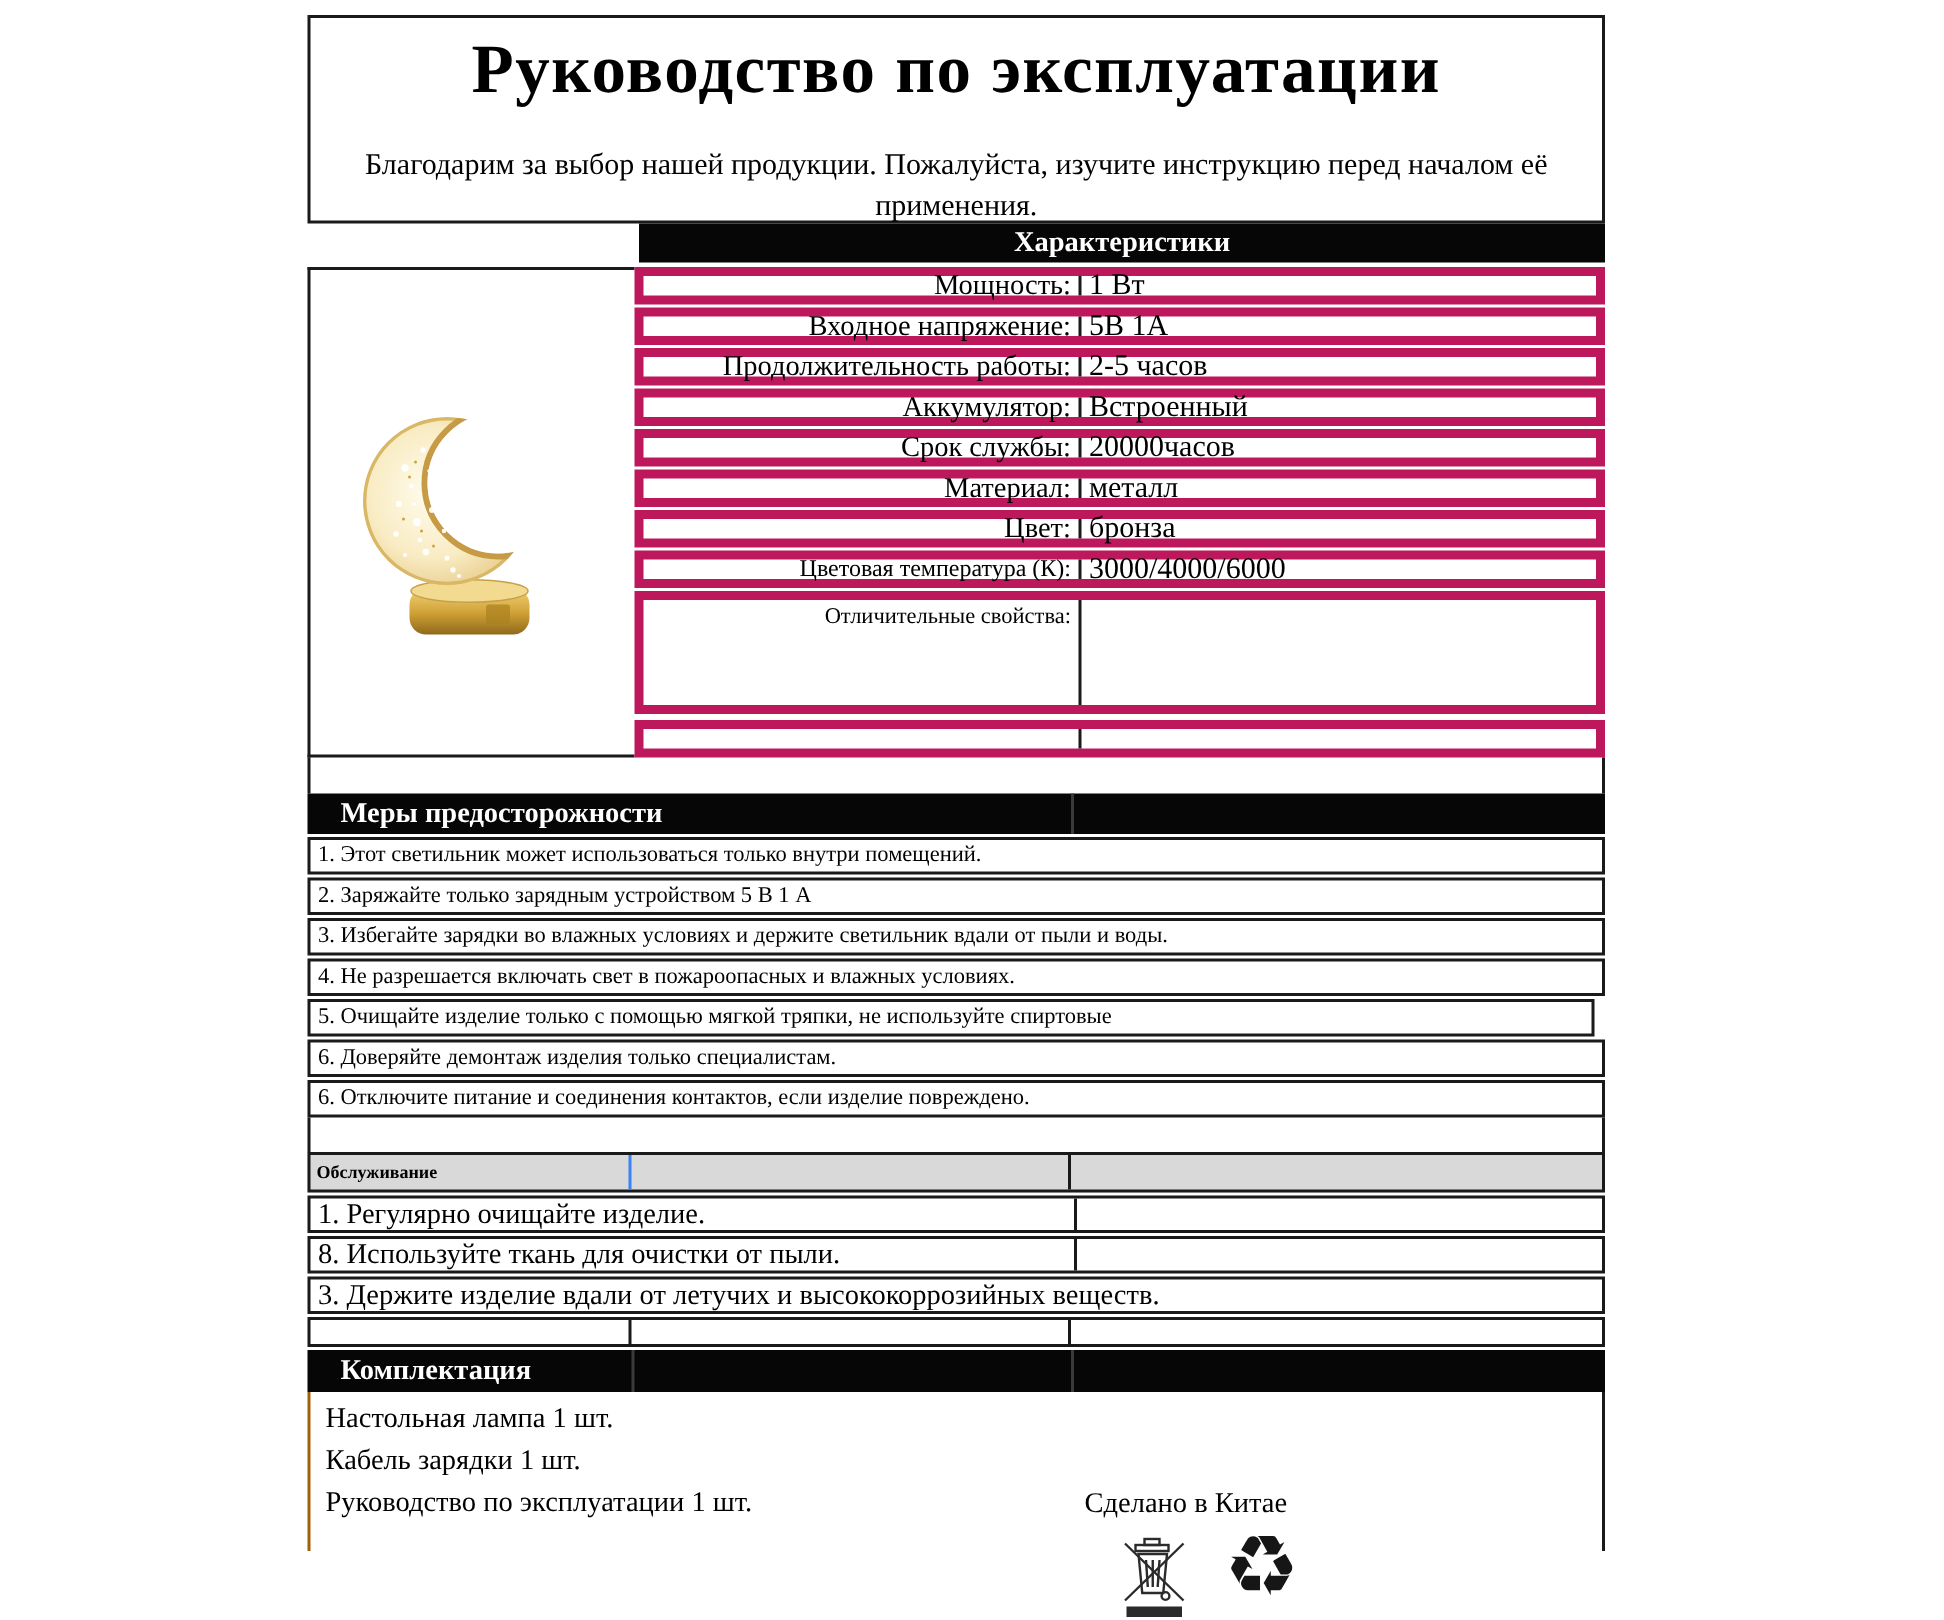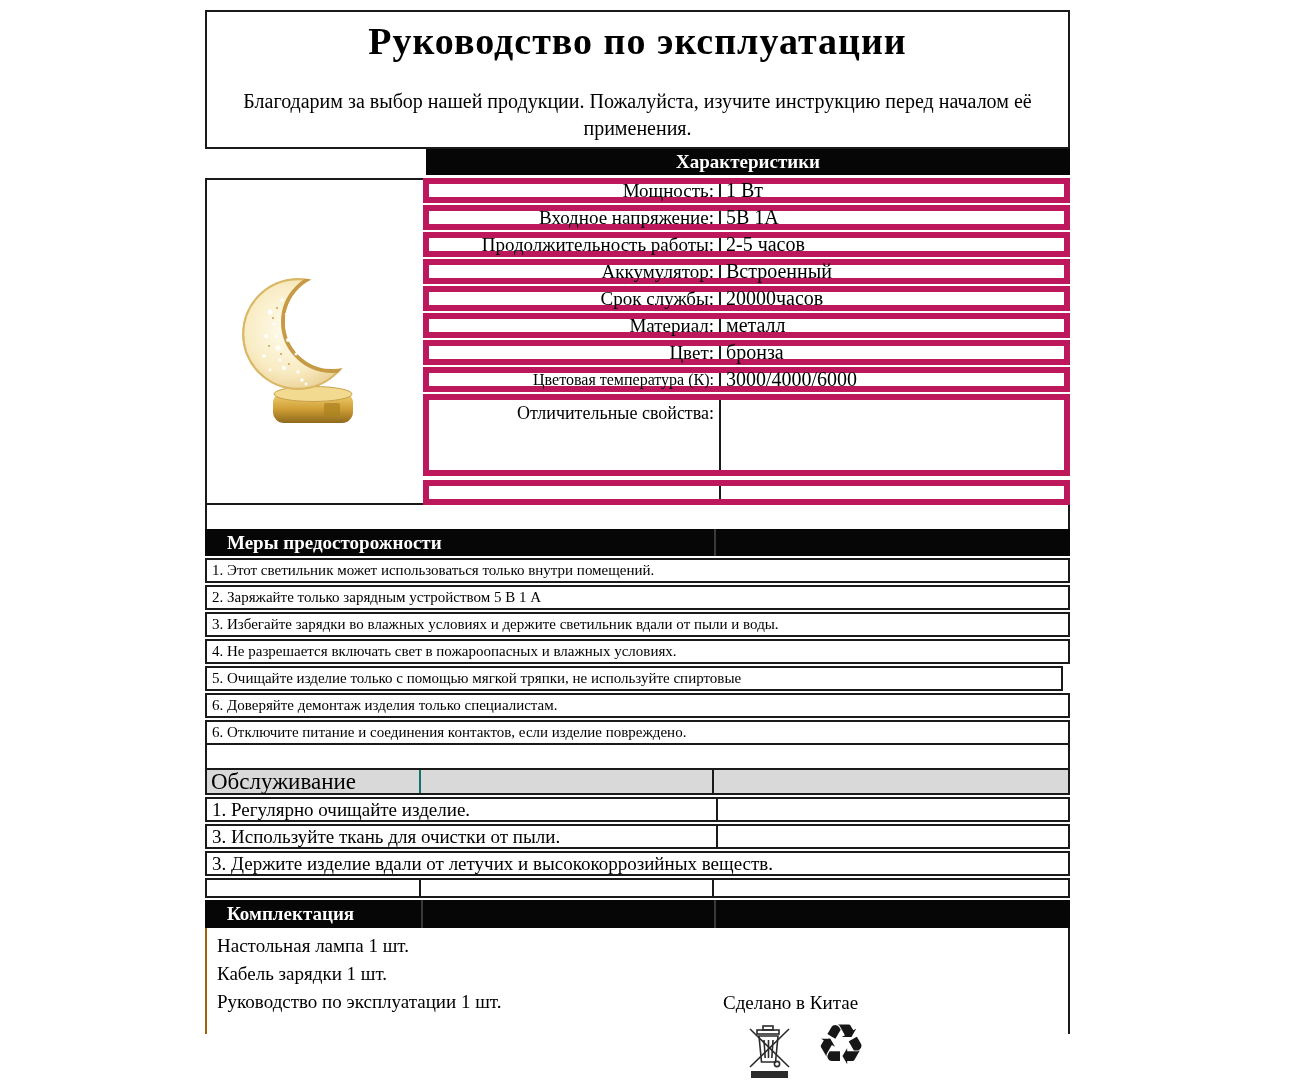--- a/index.html
+++ b/index.html
@@ -3,42 +3,42 @@
 <meta charset="utf-8">
 <style>
   * { margin:0; padding:0; box-sizing:border-box; }
   html,body { width:1296px; height:1080px; background:#ffffff; overflow:hidden;
     font-family:"Liberation Serif","DejaVu Serif",serif; color:#000; }
   .abs { position:absolute; }
   .doc-el { position:absolute; left:205px; width:865px; }
 
   
   #title-block { top:10px; height:139px; border:2px solid #1a1a1a; text-align:center; }
-  .doc-title { font-size:38px; font-weight:bold; margin-top:7px; letter-spacing:1px; }
+  .doc-title { font-size:46px; font-weight:bold; margin-top:7px; letter-spacing:1px; }
   .doc-intro { font-size:20px; margin-top:25px; line-height:27px; }
 
   
   #spec-header { top:149px; height:26px; display:flex; gap:3px; }
   #spec-header .hcell { background:#060606; color:#fff; font-weight:bold; font-size:19px;
     line-height:26px; text-align:center; }
   .hc-photo { width:218px;margin-top:43px; }
   .hc-char { flex:1; }
 
   
   #spec-table { top:178px; height:327px; display:flex; }
   #photo-cell { width:218px; border:2px solid #1a1a1a; border-right:none;
     display:flex; align-items:center; justify-content:center; }
   #spec-rows { flex:1; display:flex; flex-direction:column; }
   .spec-row { height:25px; margin-bottom:2px; border:6px solid #be185d; display:flex; }
   .spec-label { width:292px; border-right:2px solid #1a1a1a; display:flex;
     align-items:center; justify-content:flex-end; padding-right:5px; font-size:19px; }
   .spec-label.sm { font-size:16px; }
   .spec-value { flex:1; display:flex; align-items:center; padding-left:5px; font-size:20px; }
   .spec-row.features { height:84px; }
-  .spec-row.features .spec-label { align-items:flex-start; padding-top:3px; font-size:18px; }
+  .spec-row.features .spec-label { align-items:flex-start; padding-top:3px; font-size:15px; }
   .spec-row.features .spec-value { display:block; padding-top:2px; }
   .spec-row.features .spec-value div { line-height:27px; font-size:19px; }
   .spec-row.extra { height:25px; margin-top:2px; margin-bottom:0; }
 
   
   .gap-row { border-left:2px solid #1a1a1a; border-right:2px solid #1a1a1a; }
   #gap-row-1 { top:505px; height:24px; }
   #gap-row-2 { top:745px; height:23px; }
 
   
@@ -52,22 +52,22 @@
   .list-rows { position:absolute; left:205px; width:865px; }
   #safety-list { top:558px; }
   .t-row { height:25px; margin-bottom:2px; border:2px solid #1a1a1a; display:flex;
     align-items:center; padding-left:5px; font-size:15px; }
   .t-row.short { width:858px; }
 
   
   #maint-header { top:768px; height:27px; background:#d9d9d9; border:2px solid #1a1a1a;
     display:flex; }
   #maint-header .gcell { height:100%; }
-  #maint-header .g1 { width:214px; border-right:2px solid #0f766e; font-weight:normal;
-    font-size:23px; line-height:23px; padding-left:4px; }
+  #maint-header .g1 { width:214px; border-right:2px solid #3b82f6; font-weight:bold;
+    font-size:12px; line-height:23px; padding-left:4px; }
   #maint-header .g2 { width:293px; border-right:2px solid #1a1a1a; }
   #maint-header .g3 { flex:1; }
   #maint-rows { top:797px; }
   .m-row { height:25px; margin-bottom:2px; border:2px solid #1a1a1a; display:flex; }
   .m-main { flex:1; display:flex; align-items:center; padding-left:5px; font-size:19px; }
   .m-side { width:352px; border-left:2px solid #1a1a1a; }
   #maint-empty { top:878px; height:20px; border:2px solid #1a1a1a; display:flex; }
   #maint-empty .e1 { width:214px; border-right:2px solid #1a1a1a; }
   #maint-empty .e2 { width:293px; border-right:2px solid #1a1a1a; }
   #maint-empty .e3 { flex:1; }
@@ -227,21 +227,21 @@
   <div class="gcell g1">Обслуживание</div>
   <div class="gcell g2"></div>
   <div class="gcell g3"></div>
 </div>
 <div id="maint-rows" class="list-rows">
   <div class="m-row">
     <div class="m-main">1. Регулярно очищайте изделие.</div>
     <div class="m-side"></div>
   </div>
   <div class="m-row">
-    <div class="m-main">3. Используйте ткань для очистки от пыли.</div>
+    <div class="m-main">8. Используйте ткань для очистки от пыли.</div>
     <div class="m-side"></div>
   </div>
   <div class="m-row">
     <div class="m-main">3. Держите изделие вдали от летучих и высококоррозийных веществ.</div>
   </div>
 </div>
 <div id="maint-empty" class="doc-el">
   <div class="e1"></div>
   <div class="e2"></div>
   <div class="e3"></div>

